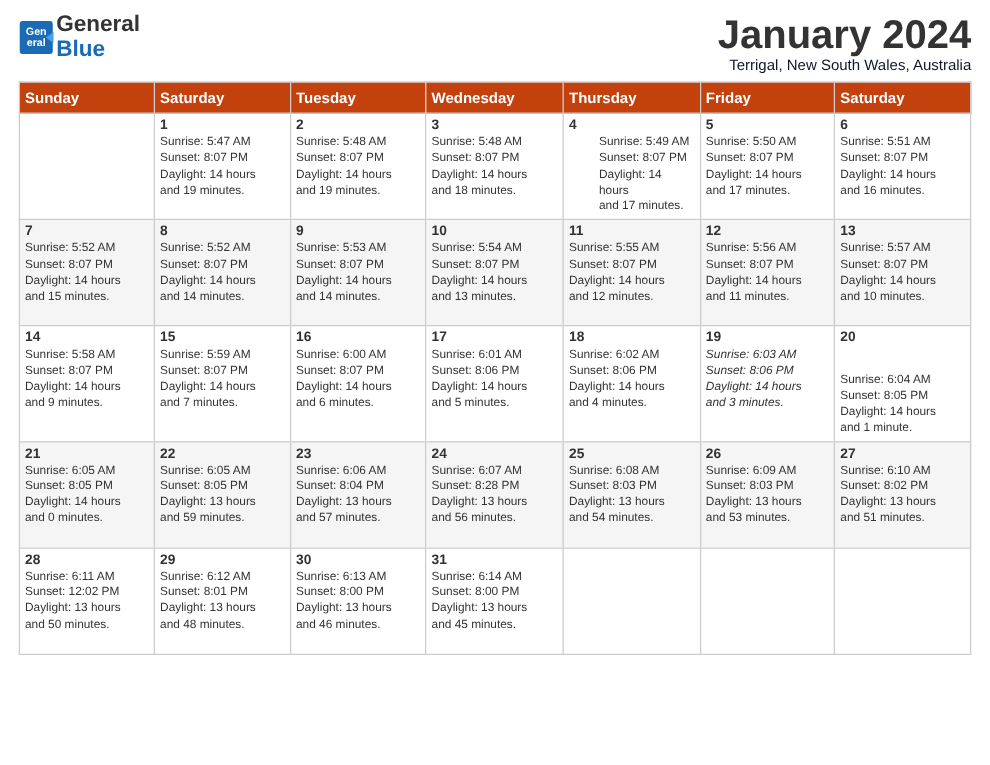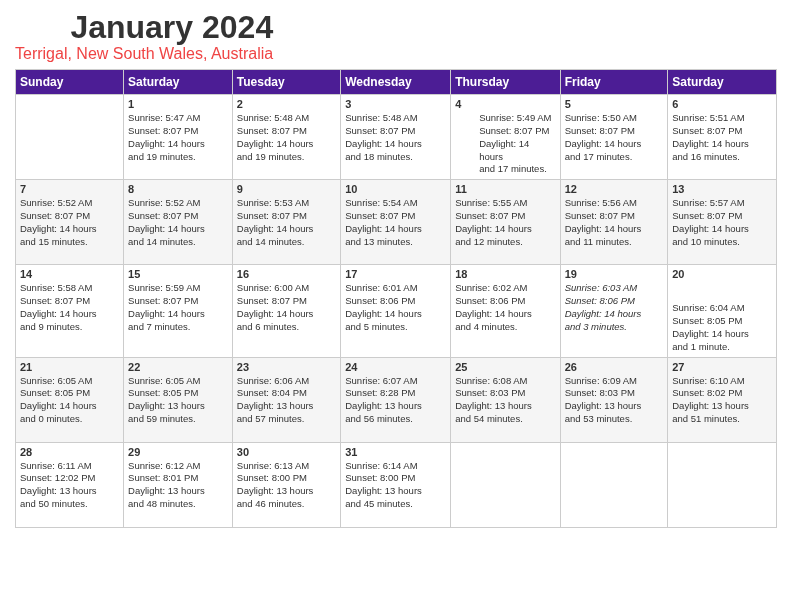--- a/index.html
+++ b/index.html
@@ -38,29 +38,29 @@
     .title-block {
       text-align: right;
     }
     .cal-title {
       font-size: 32px;
       font-weight: bold;
       color: #333;
       line-height: 1.1;
     }
     .cal-subtitle {
-      font-size: 16px;
-      color: #ef4444;
+      font-size: 12px;
+      color: #0f172a;
     }
     table {
       width: 100%;
       border-collapse: collapse;
     }
     th {
-      background: #4c1d95;
+      background: #c2410c;
       color: #fff;
       font-size: 12px;
       padding: 5px 4px;
       text-align: left;
       border: 1px solid #ccc;
     }
     td {
       border: 1px solid #ccc;
       vertical-align: top;
       padding: 3px 4px;
@@ -84,20 +84,35 @@
     td.empty { background: #f9f9f9; }
     tr:nth-child(even) td { background: #f5f5f5; }
     tr:nth-child(odd) td { background: #fff; }
     th:first-child { border-radius: 0; }
   </style>
 </head>
 <body>
 
 <div class="container">
   <div class="header-section">
+    <div class="logo">
+      <svg class="logo-icon" viewBox="0 0 36 36">
+        <rect x="1" y="1" width="34" height="34" rx="3" fill="#1a6bb5"></rect>
+        <text x="18" y="15" text-anchor="middle" fill="white" font-size="11" font-weight="bold" font-family="Arial">Gen</text>
+        <text x="18" y="27" text-anchor="middle" fill="white" font-size="11" font-weight="bold" font-family="Arial">eral</text>
+
+        <polygon points="28,18 36,12 36,24" fill="#4aa0e6"></polygon>
+      </svg>
+      <div>
+        <div class="logo-text">
+          <span>General</span><br>
+          <span class="blue">Blue</span>
+        </div>
+      </div>
+    </div>
     <div class="title-block">
       <div class="cal-title">January 2024</div>
       <div class="cal-subtitle">Terrigal, New South Wales, Australia</div>
     </div>
   </div>
 
   <table>
     <thead>
       <tr>
       <th>Sunday</th>

